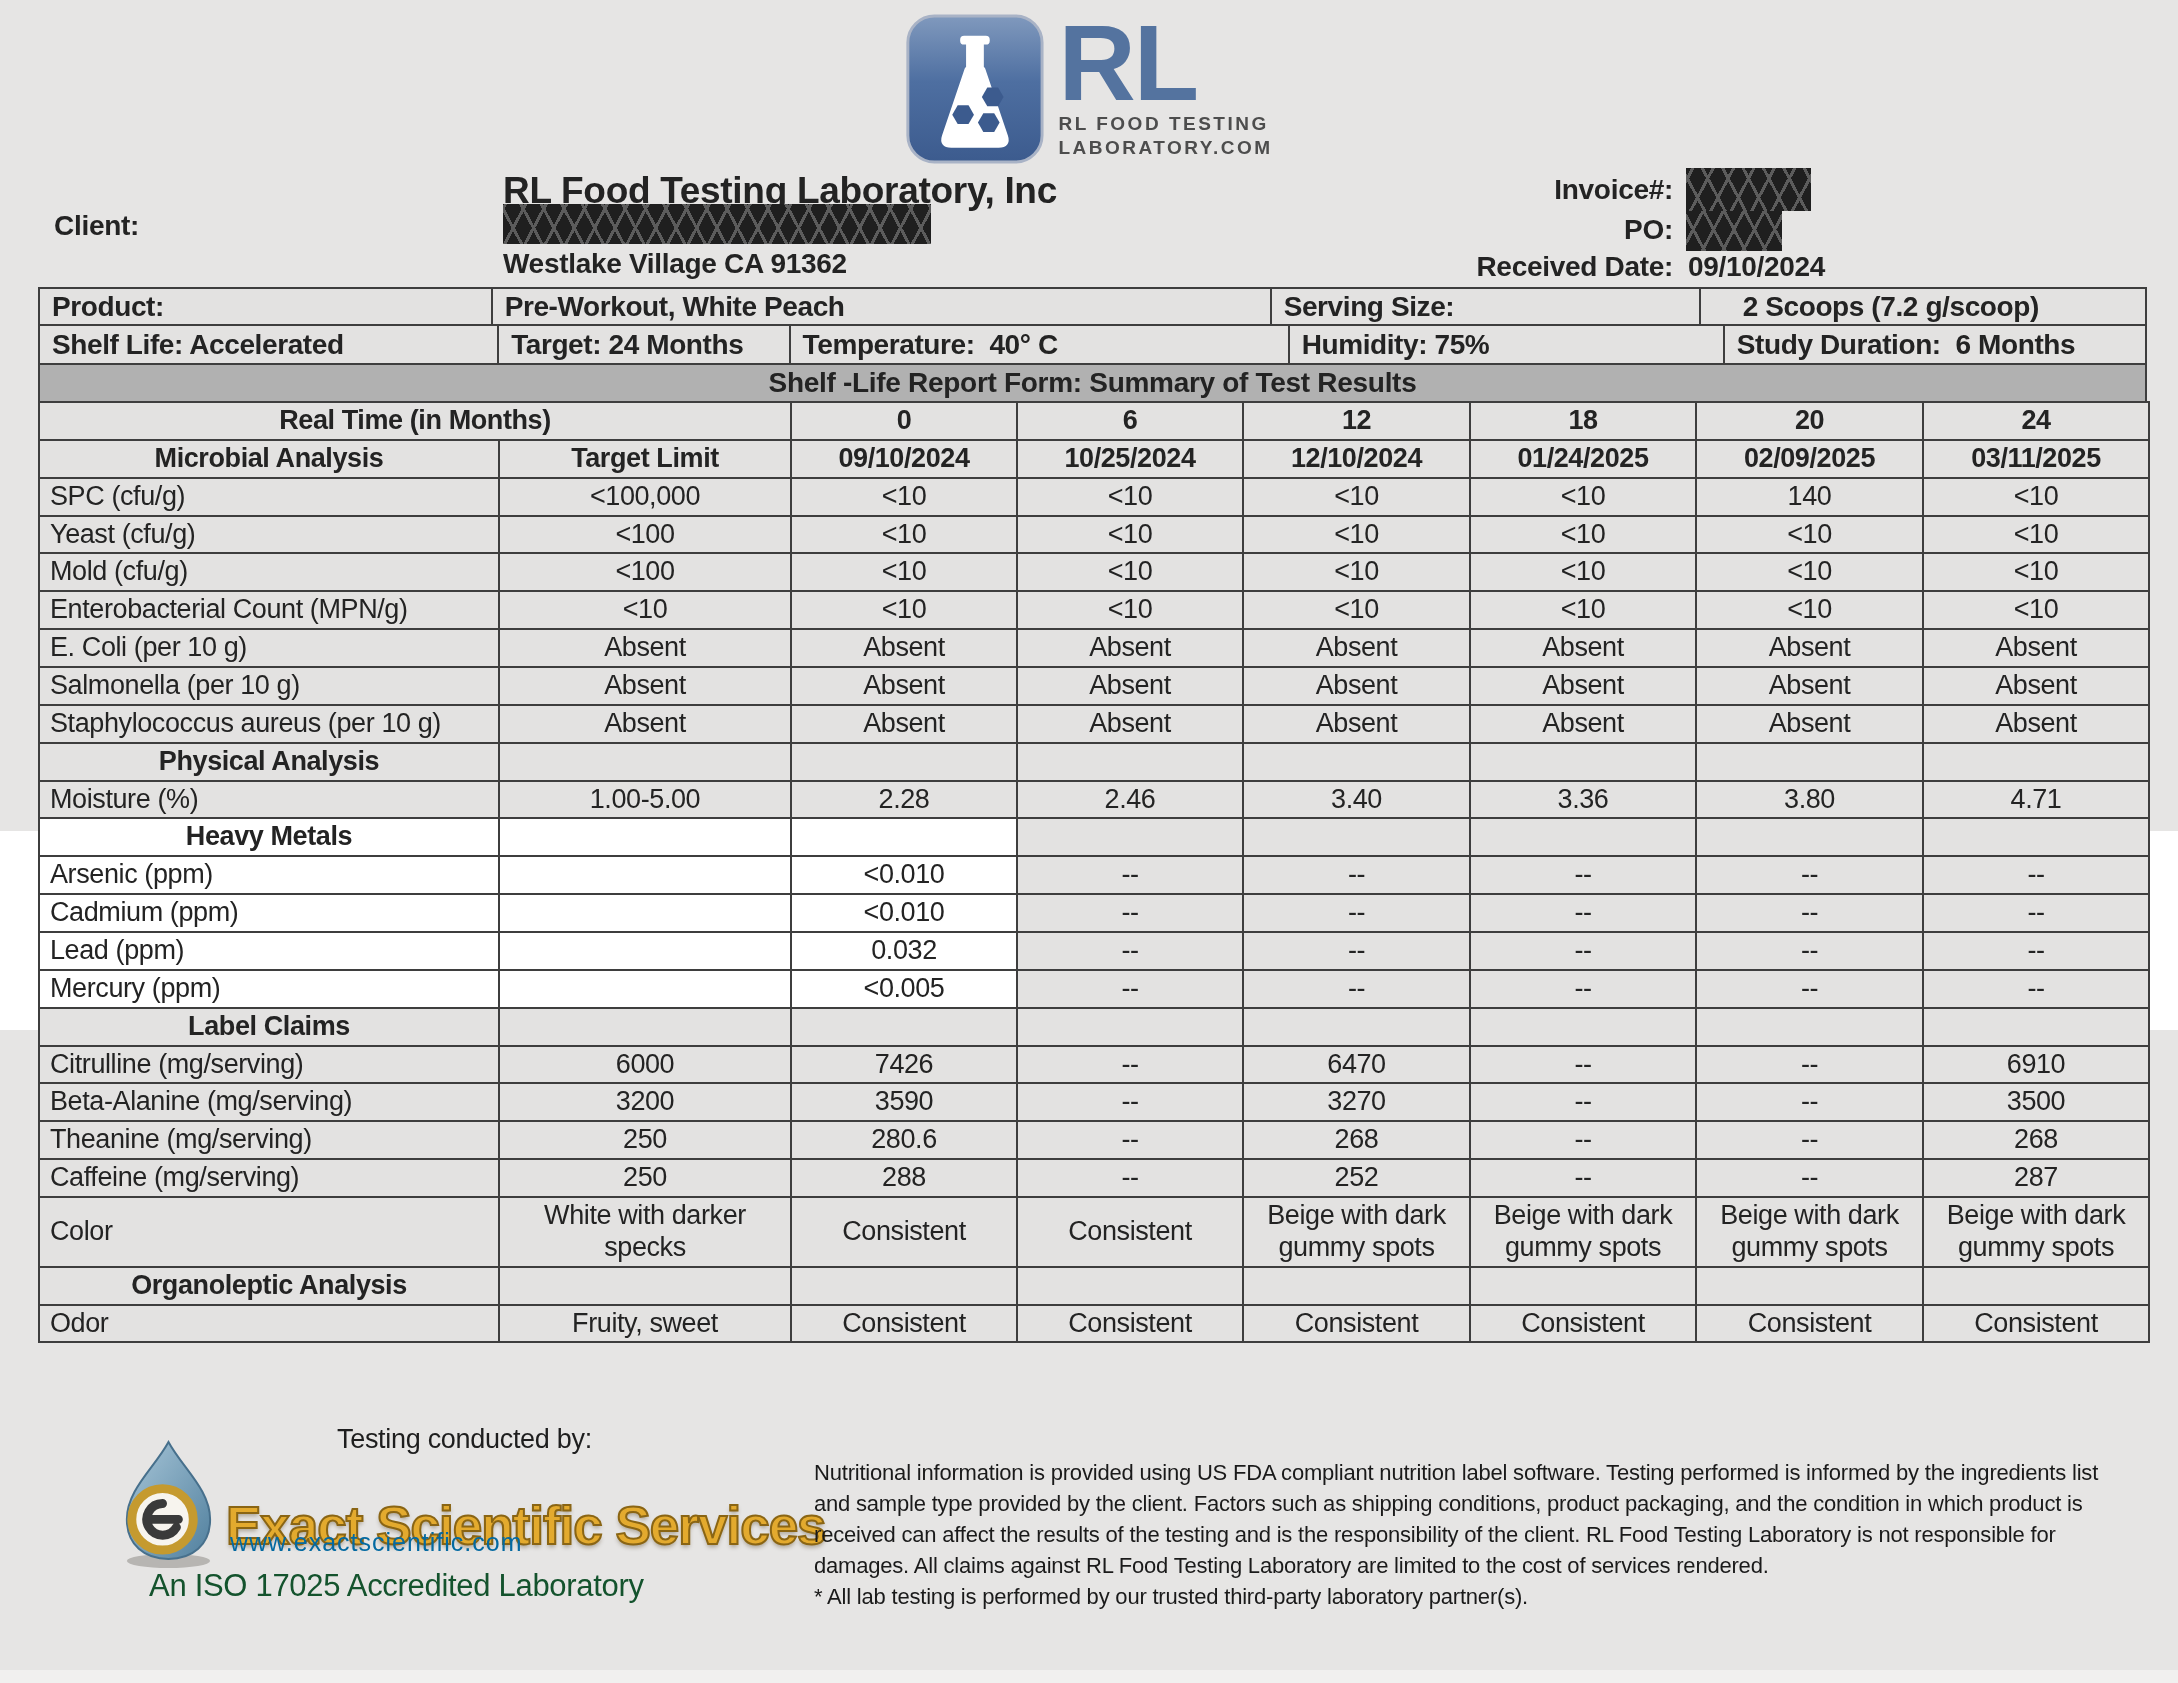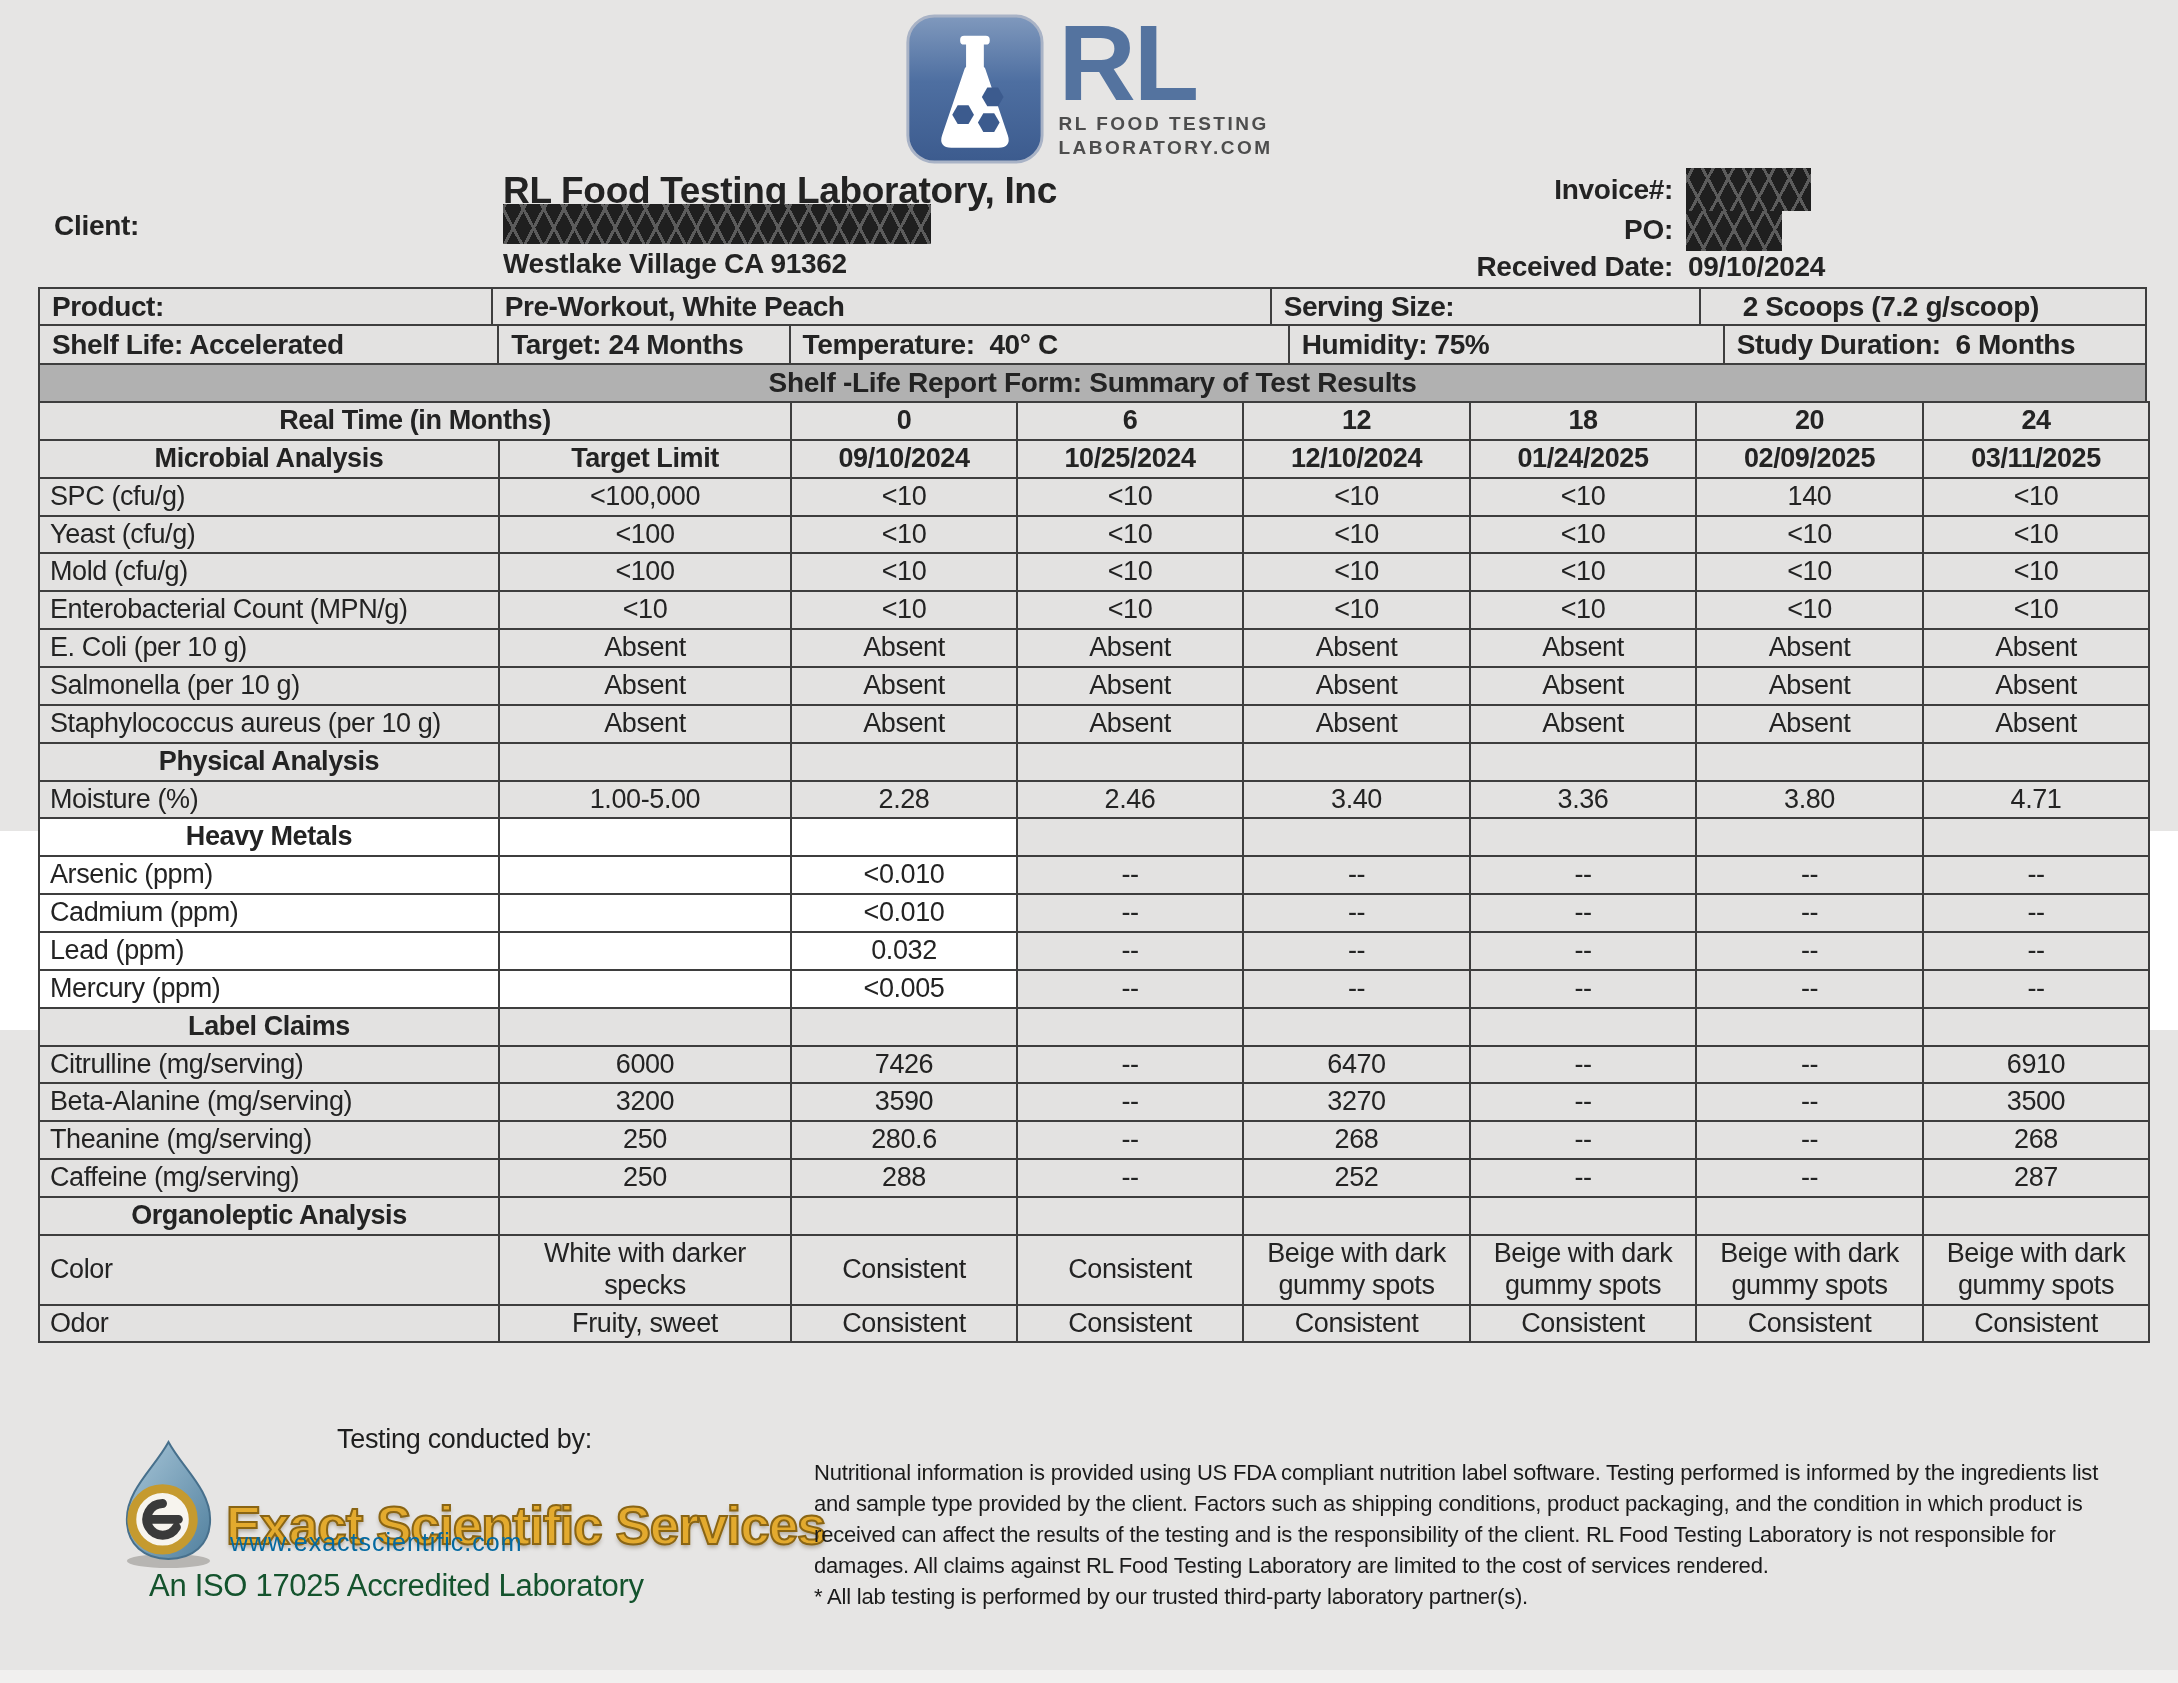--- a/index.html
+++ b/index.html
@@ -322,38 +322,38 @@
             <td class="label">Caffeine (mg/serving)</td>
             <td>250</td>
             <td>288</td>
             <td>--</td>
             <td>252</td>
             <td>--</td>
             <td>--</td>
             <td>287</td>
           </tr>
           <tr>
-            <td class="bold">Organoleptic Analysis</td>
-            <td></td>
-            <td></td>
-            <td></td>
-            <td></td>
-            <td></td>
-            <td></td>
-            <td></td>
-          </tr>
-          <tr>
             <td class="label">Color</td>
             <td>White with darker specks</td>
             <td>Consistent</td>
             <td>Consistent</td>
             <td>Beige with dark gummy spots</td>
             <td>Beige with dark gummy spots</td>
             <td>Beige with dark gummy spots</td>
             <td>Beige with dark gummy spots</td>
+          </tr>
+          <tr>
+            <td class="bold">Organoleptic Analysis</td>
+            <td></td>
+            <td></td>
+            <td></td>
+            <td></td>
+            <td></td>
+            <td></td>
+            <td></td>
           </tr>
           <tr>
             <td class="label">Odor</td>
             <td>Fruity, sweet</td>
             <td>Consistent</td>
             <td>Consistent</td>
             <td>Consistent</td>
             <td>Consistent</td>
             <td>Consistent</td>
             <td>Consistent</td>

